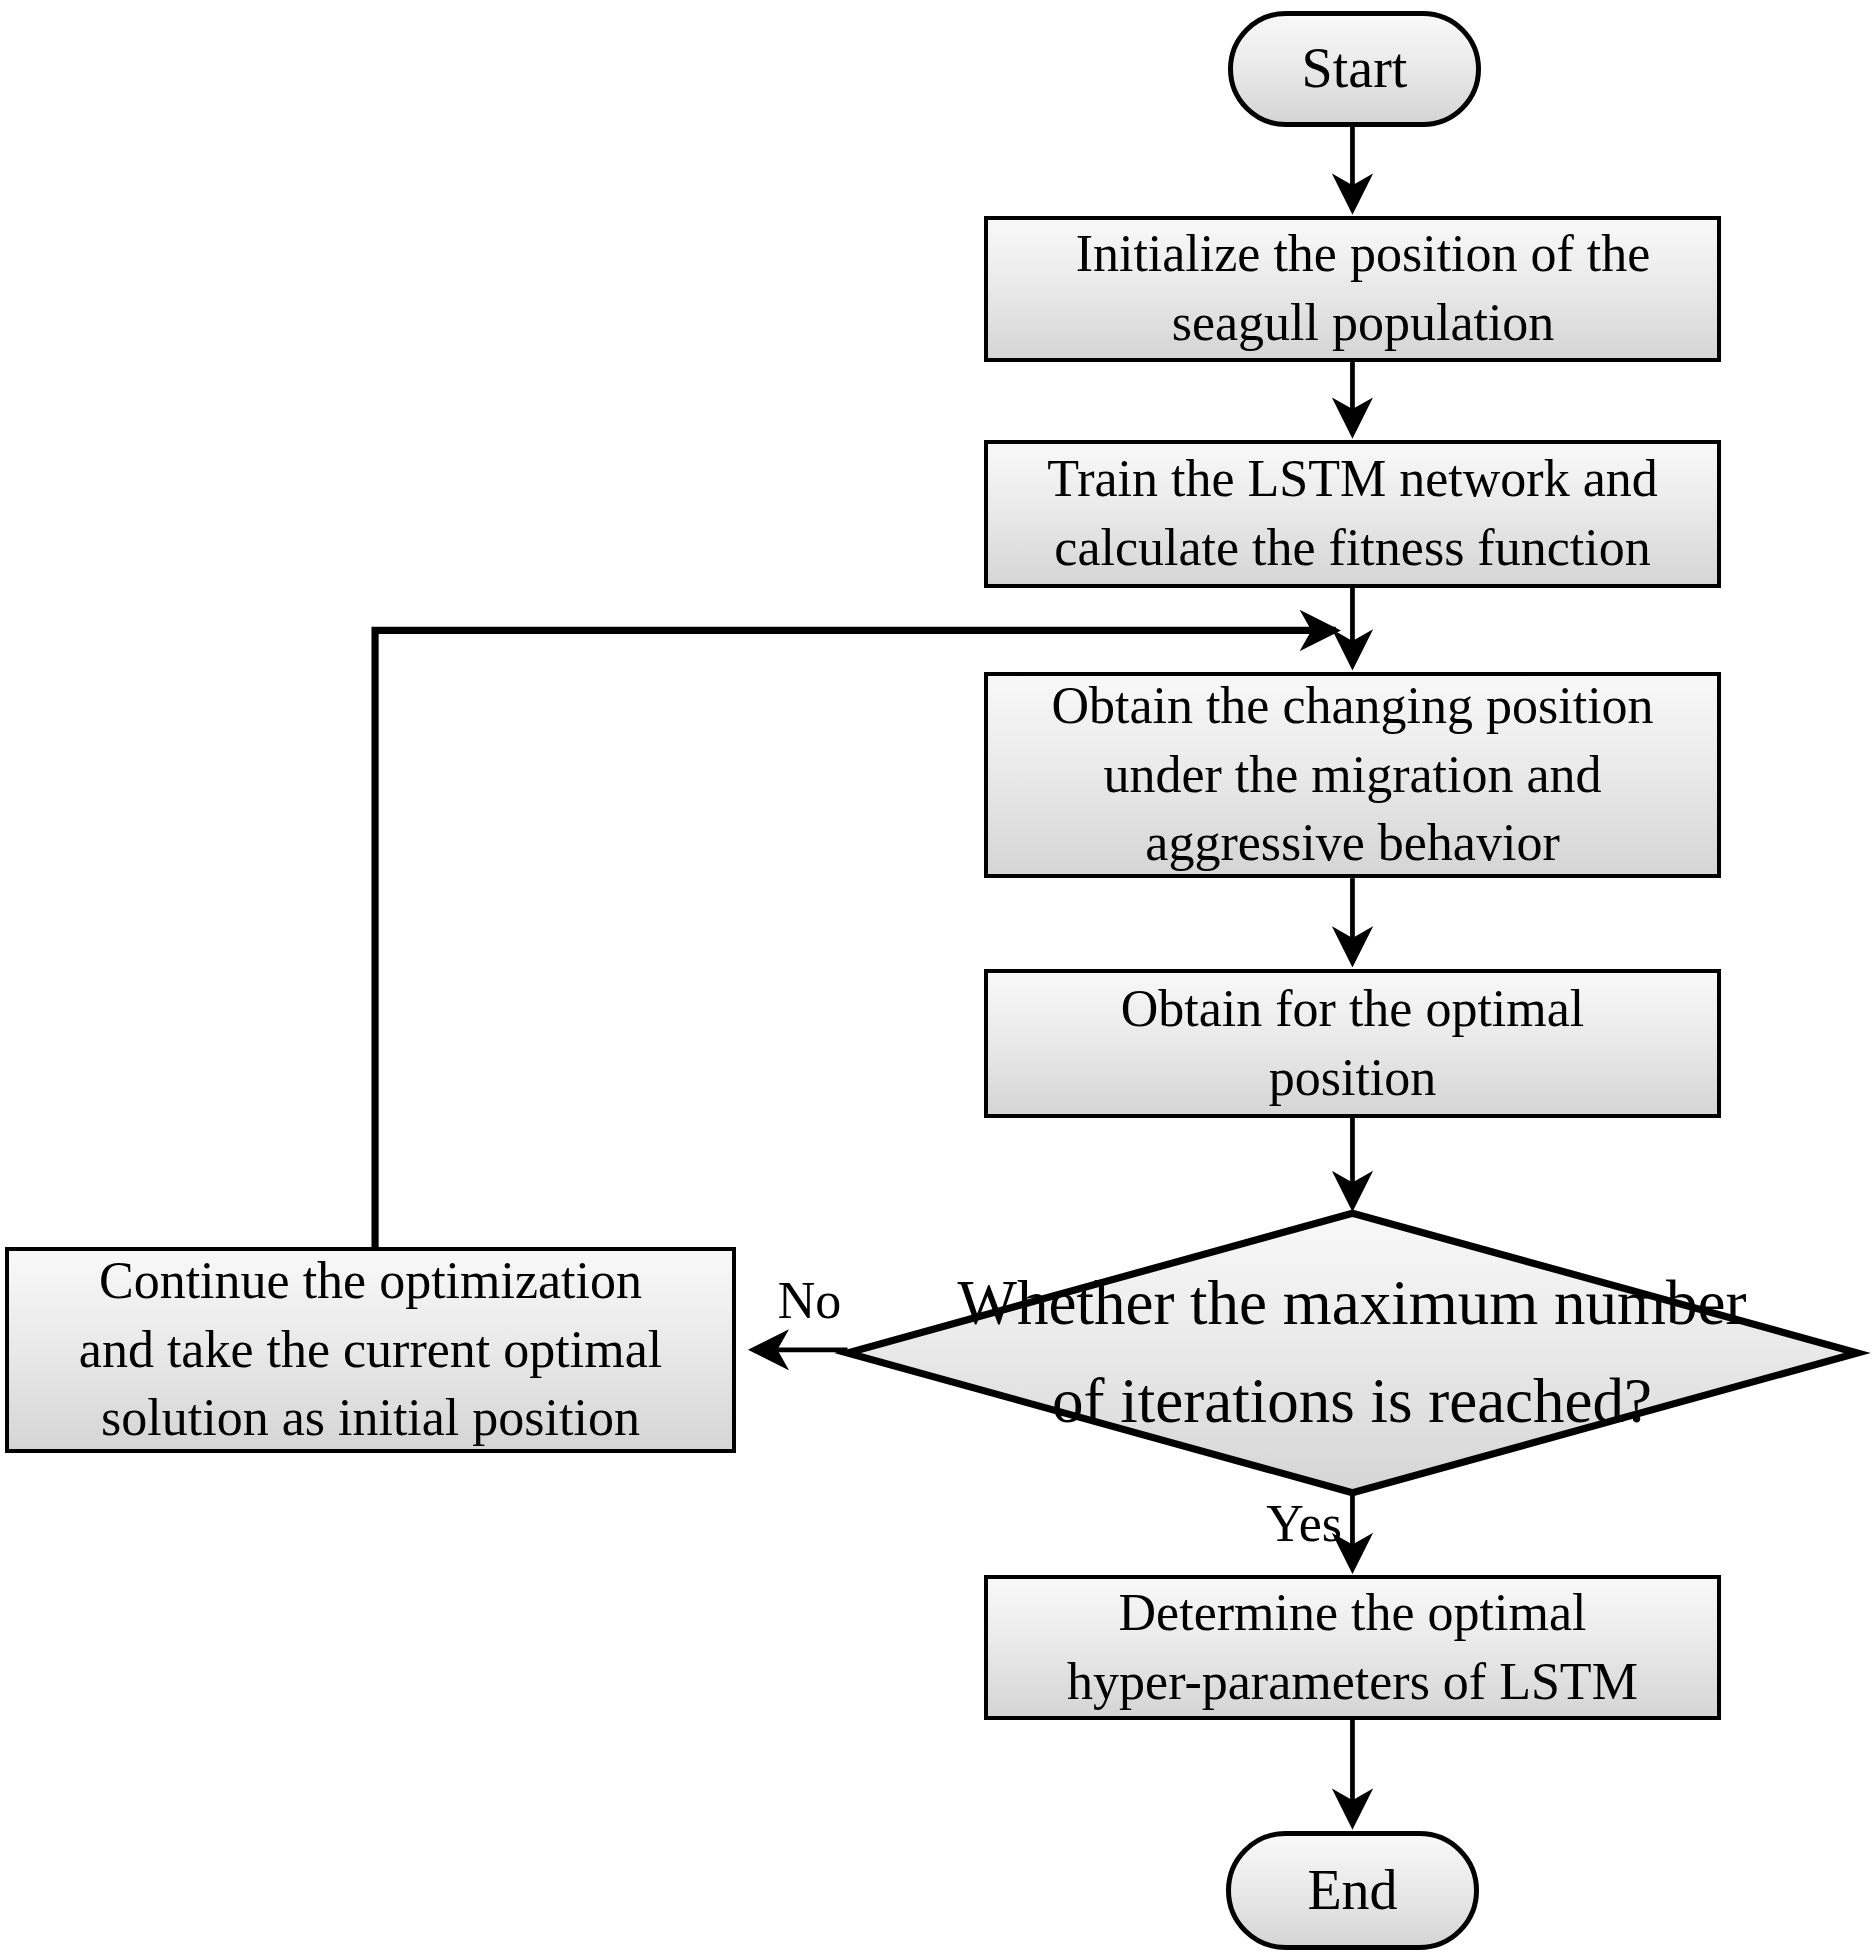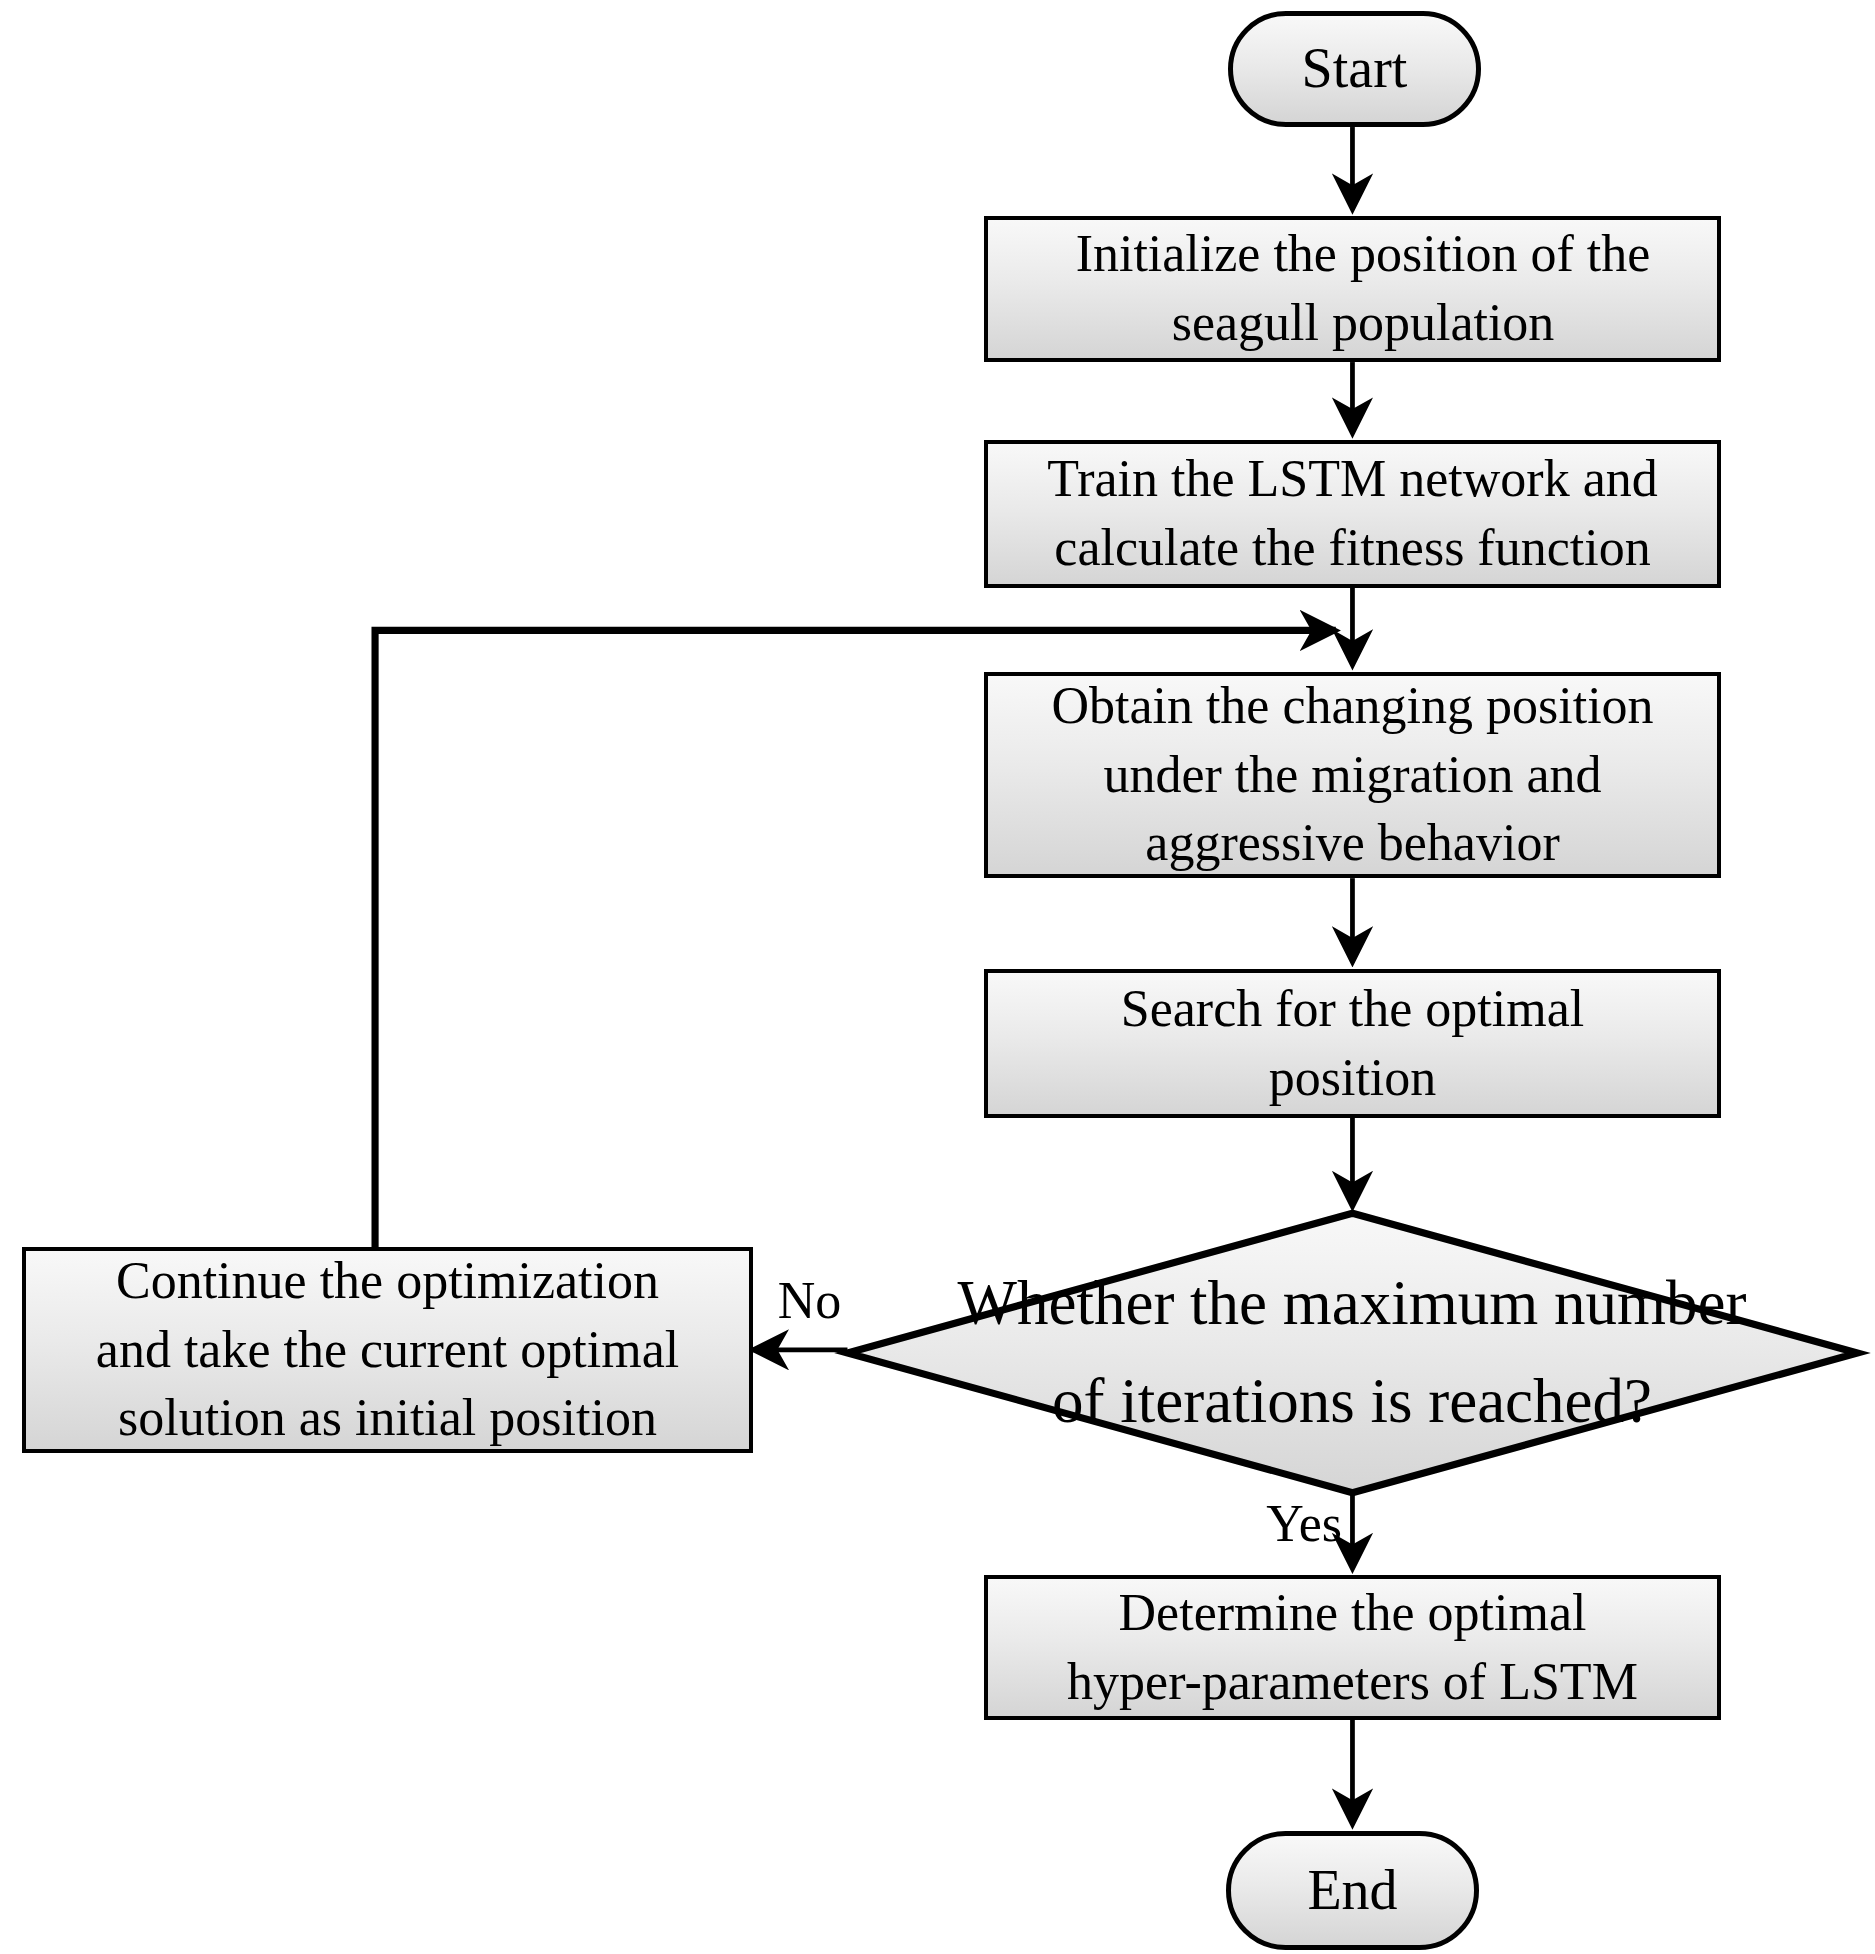--- a/index.html
+++ b/index.html
@@ -31,21 +31,21 @@
     border-width: 5.6px;
     font-size: 56px;
   }
   .label-text { white-space: pre-line; }
 
   .box-initialize { left: 984px; top: 216px;  width: 737px; height: 146px; padding-left: 21px; }
   .box-train      { left: 984px; top: 440px;  width: 737px; height: 148px; }
   .box-obtain     { left: 984px; top: 672px;  width: 737px; height: 206px; }
   .box-search     { left: 984px; top: 969px; width: 737px; height: 149px; }
   .box-determine  { left: 984px; top: 1575px; width: 737px; height: 145px; }
-  .box-continue   { left: 22px;   top: 1247px; width: 731px; height: 206px; }
+  .box-continue   { left: 5px;   top: 1247px; width: 731px; height: 206px; }
   .node-start     { left: 1228px; top: 11px;   width: 253px; height: 116px; }
   .node-end       { left: 1226px; top: 1831px; width: 253px; height: 119px; }
 
   .diamond-label {
     position: absolute;
     left: 889px; top: 1242px; width: 926px; height: 222px;
     display: flex; align-items: center; justify-content: center;
     text-align: center;
     font-size: 63px;
     line-height: 1.55;
@@ -103,21 +103,21 @@
 calculate the fitness function</span>
   </div>
 
   <div class="node box-obtain">
     <span class="label-text">Obtain the changing position
 under the migration  and
 aggressive behavior</span>
   </div>
 
   <div class="node box-search">
-    <span class="label-text">Search for the optimal
+    <span class="label-text">Obtain for the optimal
 position</span>
   </div>
 
   <div class="diamond-label">Whether the maximum  number
 of iterations  is reached?</div>
 
   <div class="node box-continue">
     <span class="label-text">Continue the optimization
 and take the current optimal
 solution as initial  position</span>

